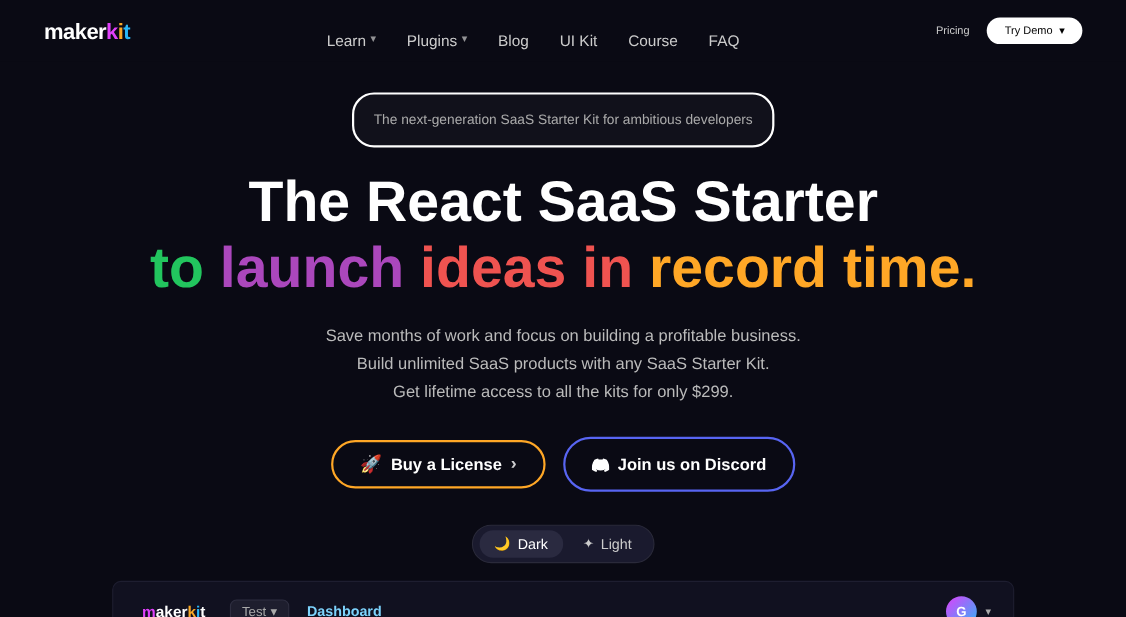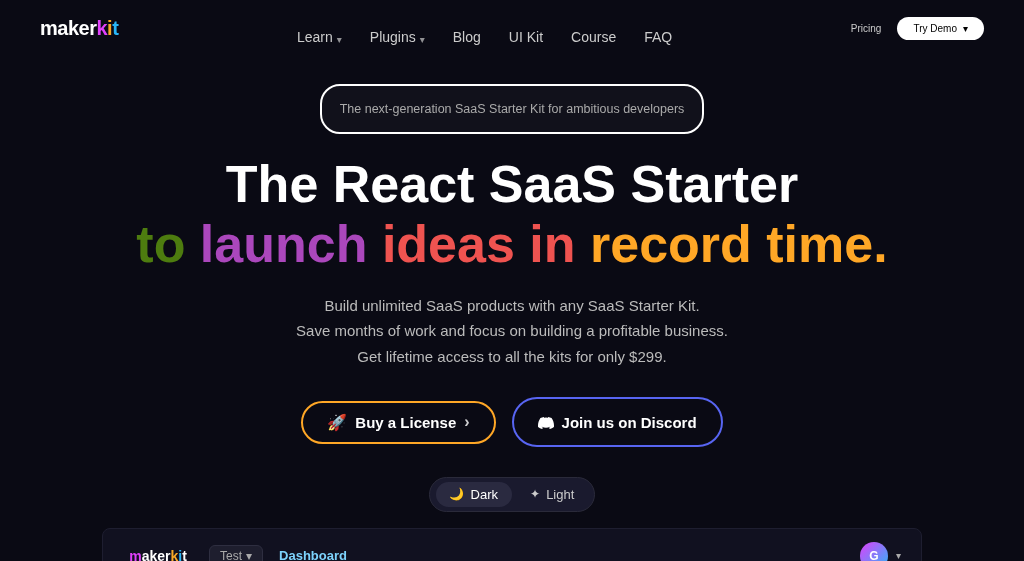--- a/index.html
+++ b/index.html
@@ -30,21 +30,21 @@
       display: flex;
       align-items: center;
       gap: 28px;
     }
     .nav-center a {
       color: #ccc;
       text-decoration: none;
       font-size: 14px;
       font-weight: 500;
       display: flex;
-      align-items: flex-end;
+      align-items: flex-start;
       gap: 4px;
       margin-top: 17px;
     }
     .chevron-down {
       font-size: 10px;
       opacity: 0.7;
     }
     .nav-right {
       display: flex;
       align-items: center;
@@ -91,21 +91,21 @@
       line-height: 1.1;
       color: #fff;
       margin-bottom: 2px;
     }
     .hero-title-colored {
       font-size: 52px;
       font-weight: 800;
       line-height: 1.15;
       margin-bottom: 18px;
     }
-    .word-to { color: #4d7c0f; }
+    .word-to { color: #22c55e; }
     .word-launch { color: #ab47bc; }
     .word-ideas { color: #ef5350; }
     .word-in { color: #ef5350; }
     .word-record { color: #ffa726; }
     .word-time { color: #ffa726; }
 
     .hero-subtitle {
       font-size: 15px;
       color: #bbb;
       line-height: 1.7;
@@ -286,22 +286,22 @@
     <span class="word-ideas">ideas</span>
     <span> </span>
     <span class="word-in">in</span>
     <span> </span>
     <span class="word-record">record</span>
     <span> </span>
     <span class="word-time">time.</span>
   </div>
 
   <div class="hero-subtitle">
+    <div>Save months of work and focus on building a profitable business.</div>
     <div>Build unlimited SaaS products with any SaaS Starter Kit.</div>
-    <div>Save months of work and focus on building a profitable business.</div>
     <div>Get lifetime access to all the kits for only $299.</div>
   </div>
 
   <div class="hero-buttons">
     <a href="#" class="btn-license">
       <span class="btn-icon">🚀</span>
       <span>Buy a License</span>
       <span class="btn-arrow">›</span>
     </a>
     <a href="#" class="btn-discord">

